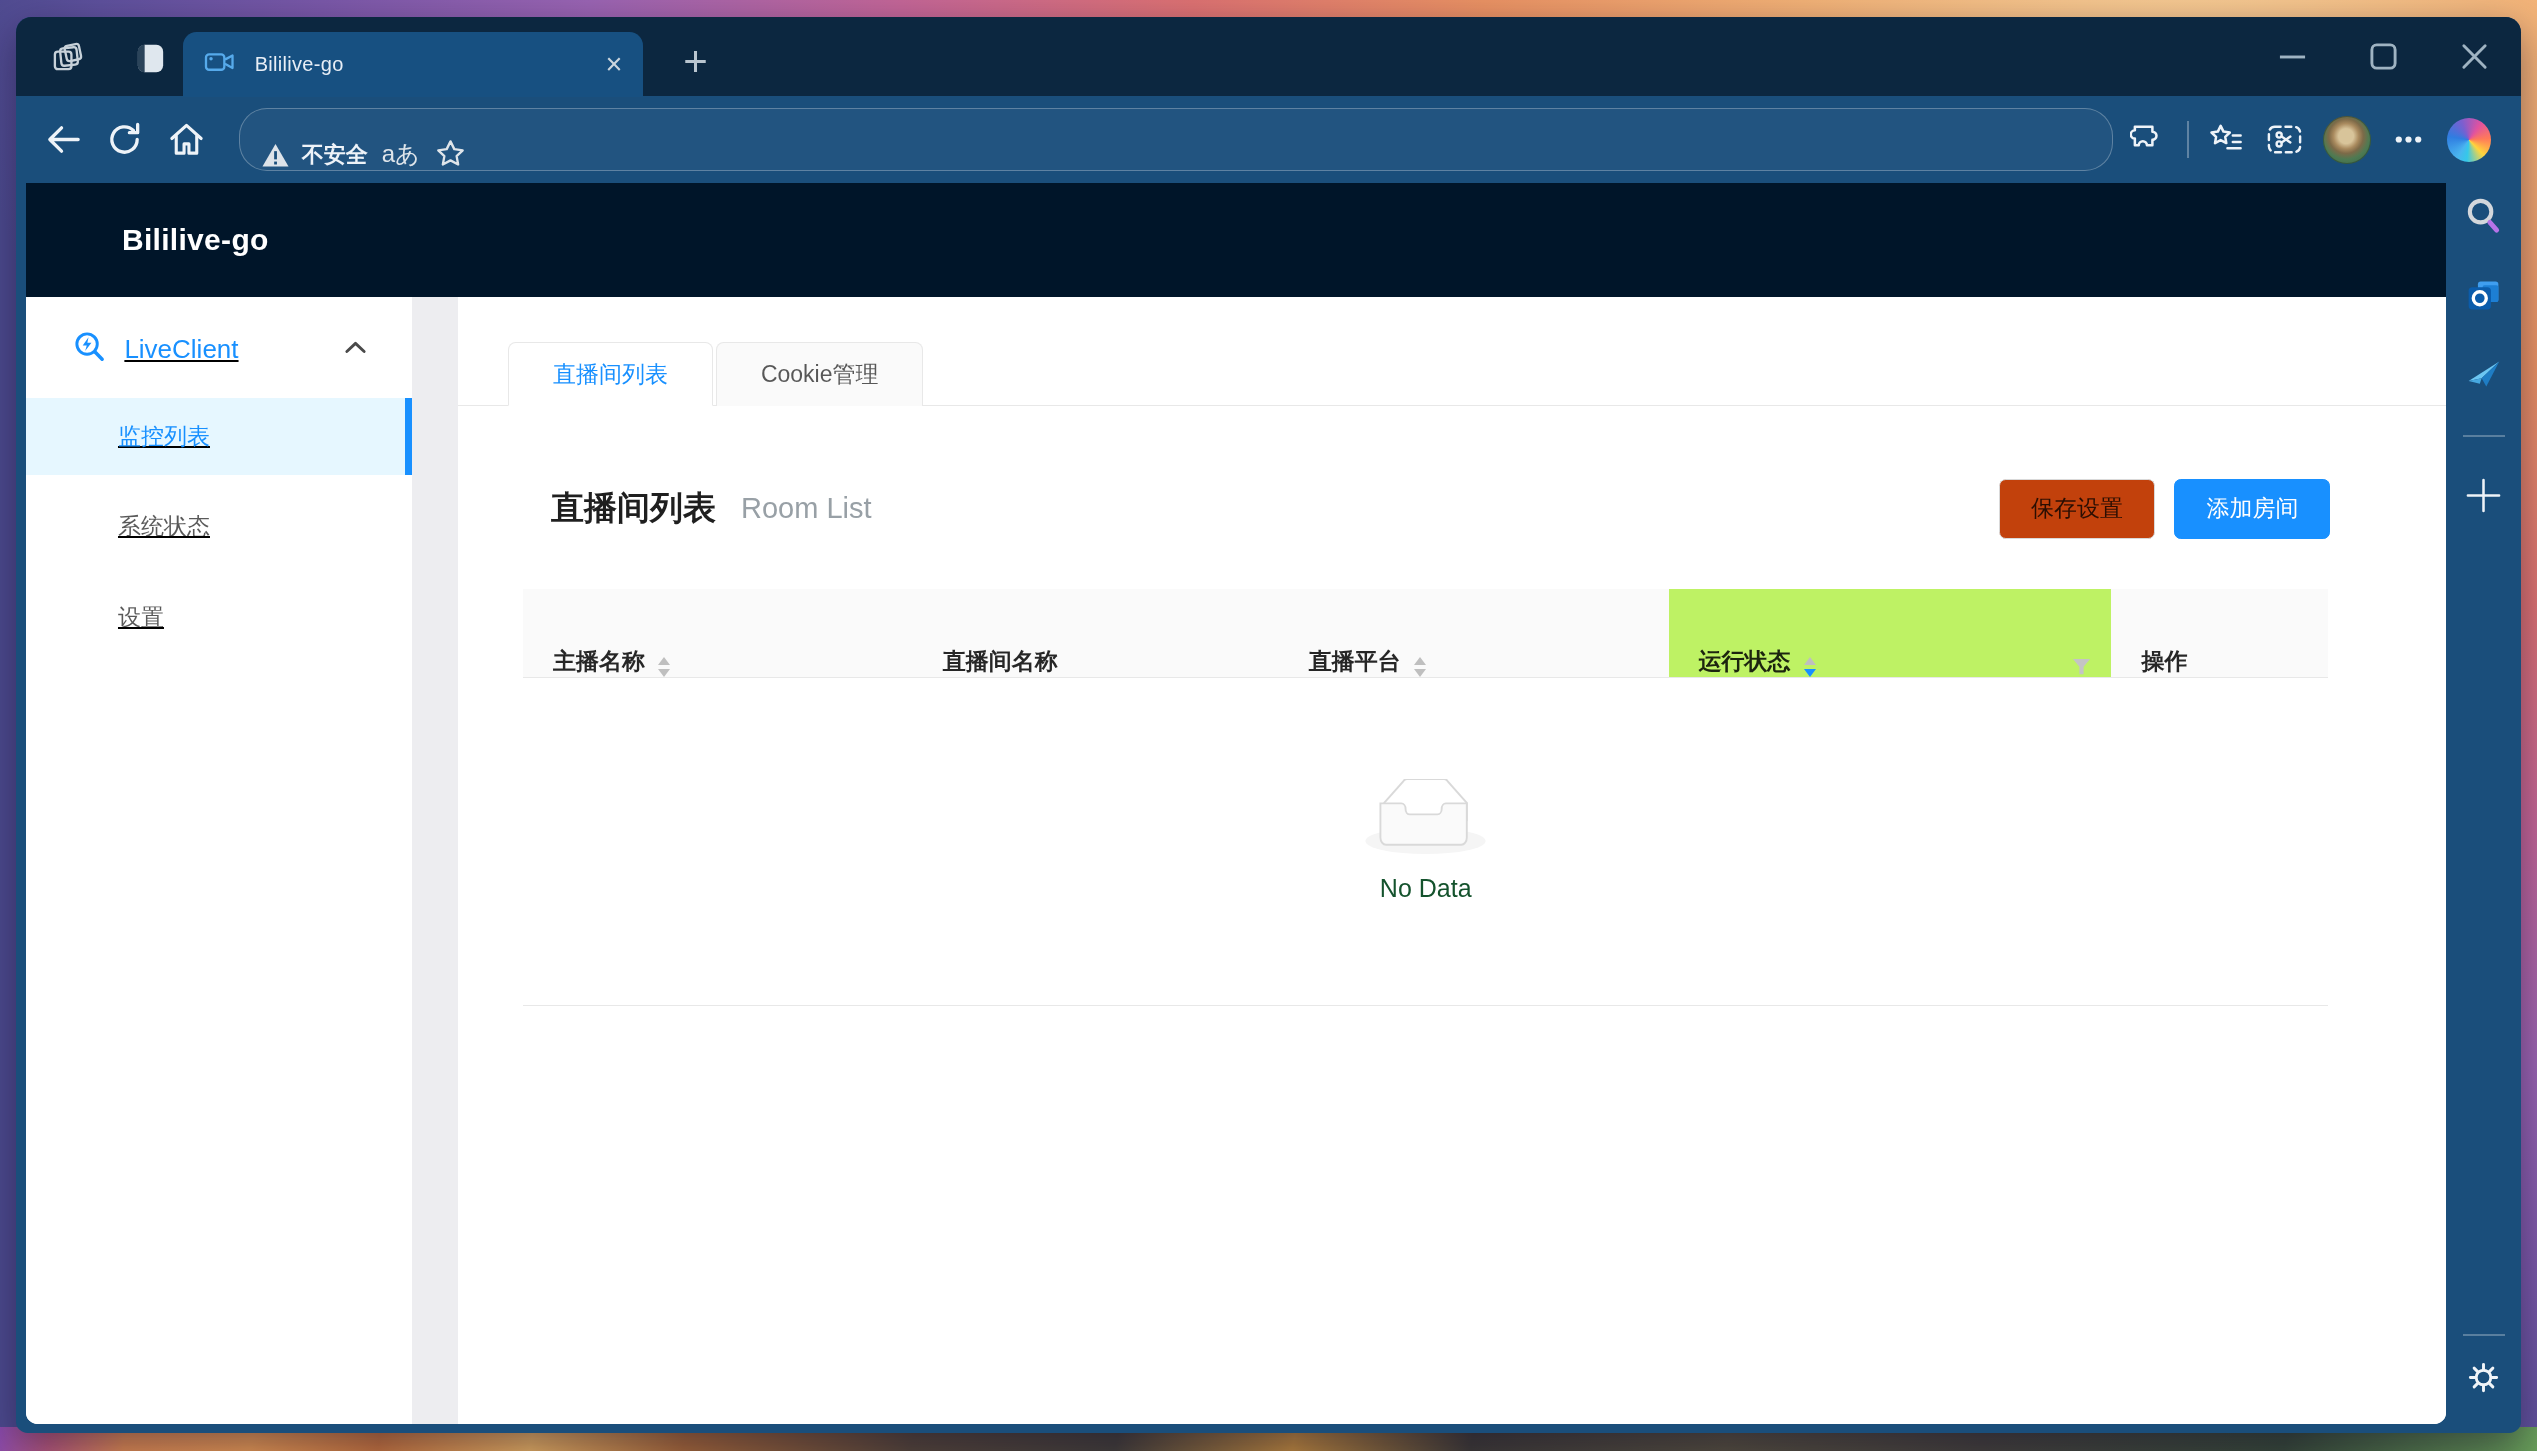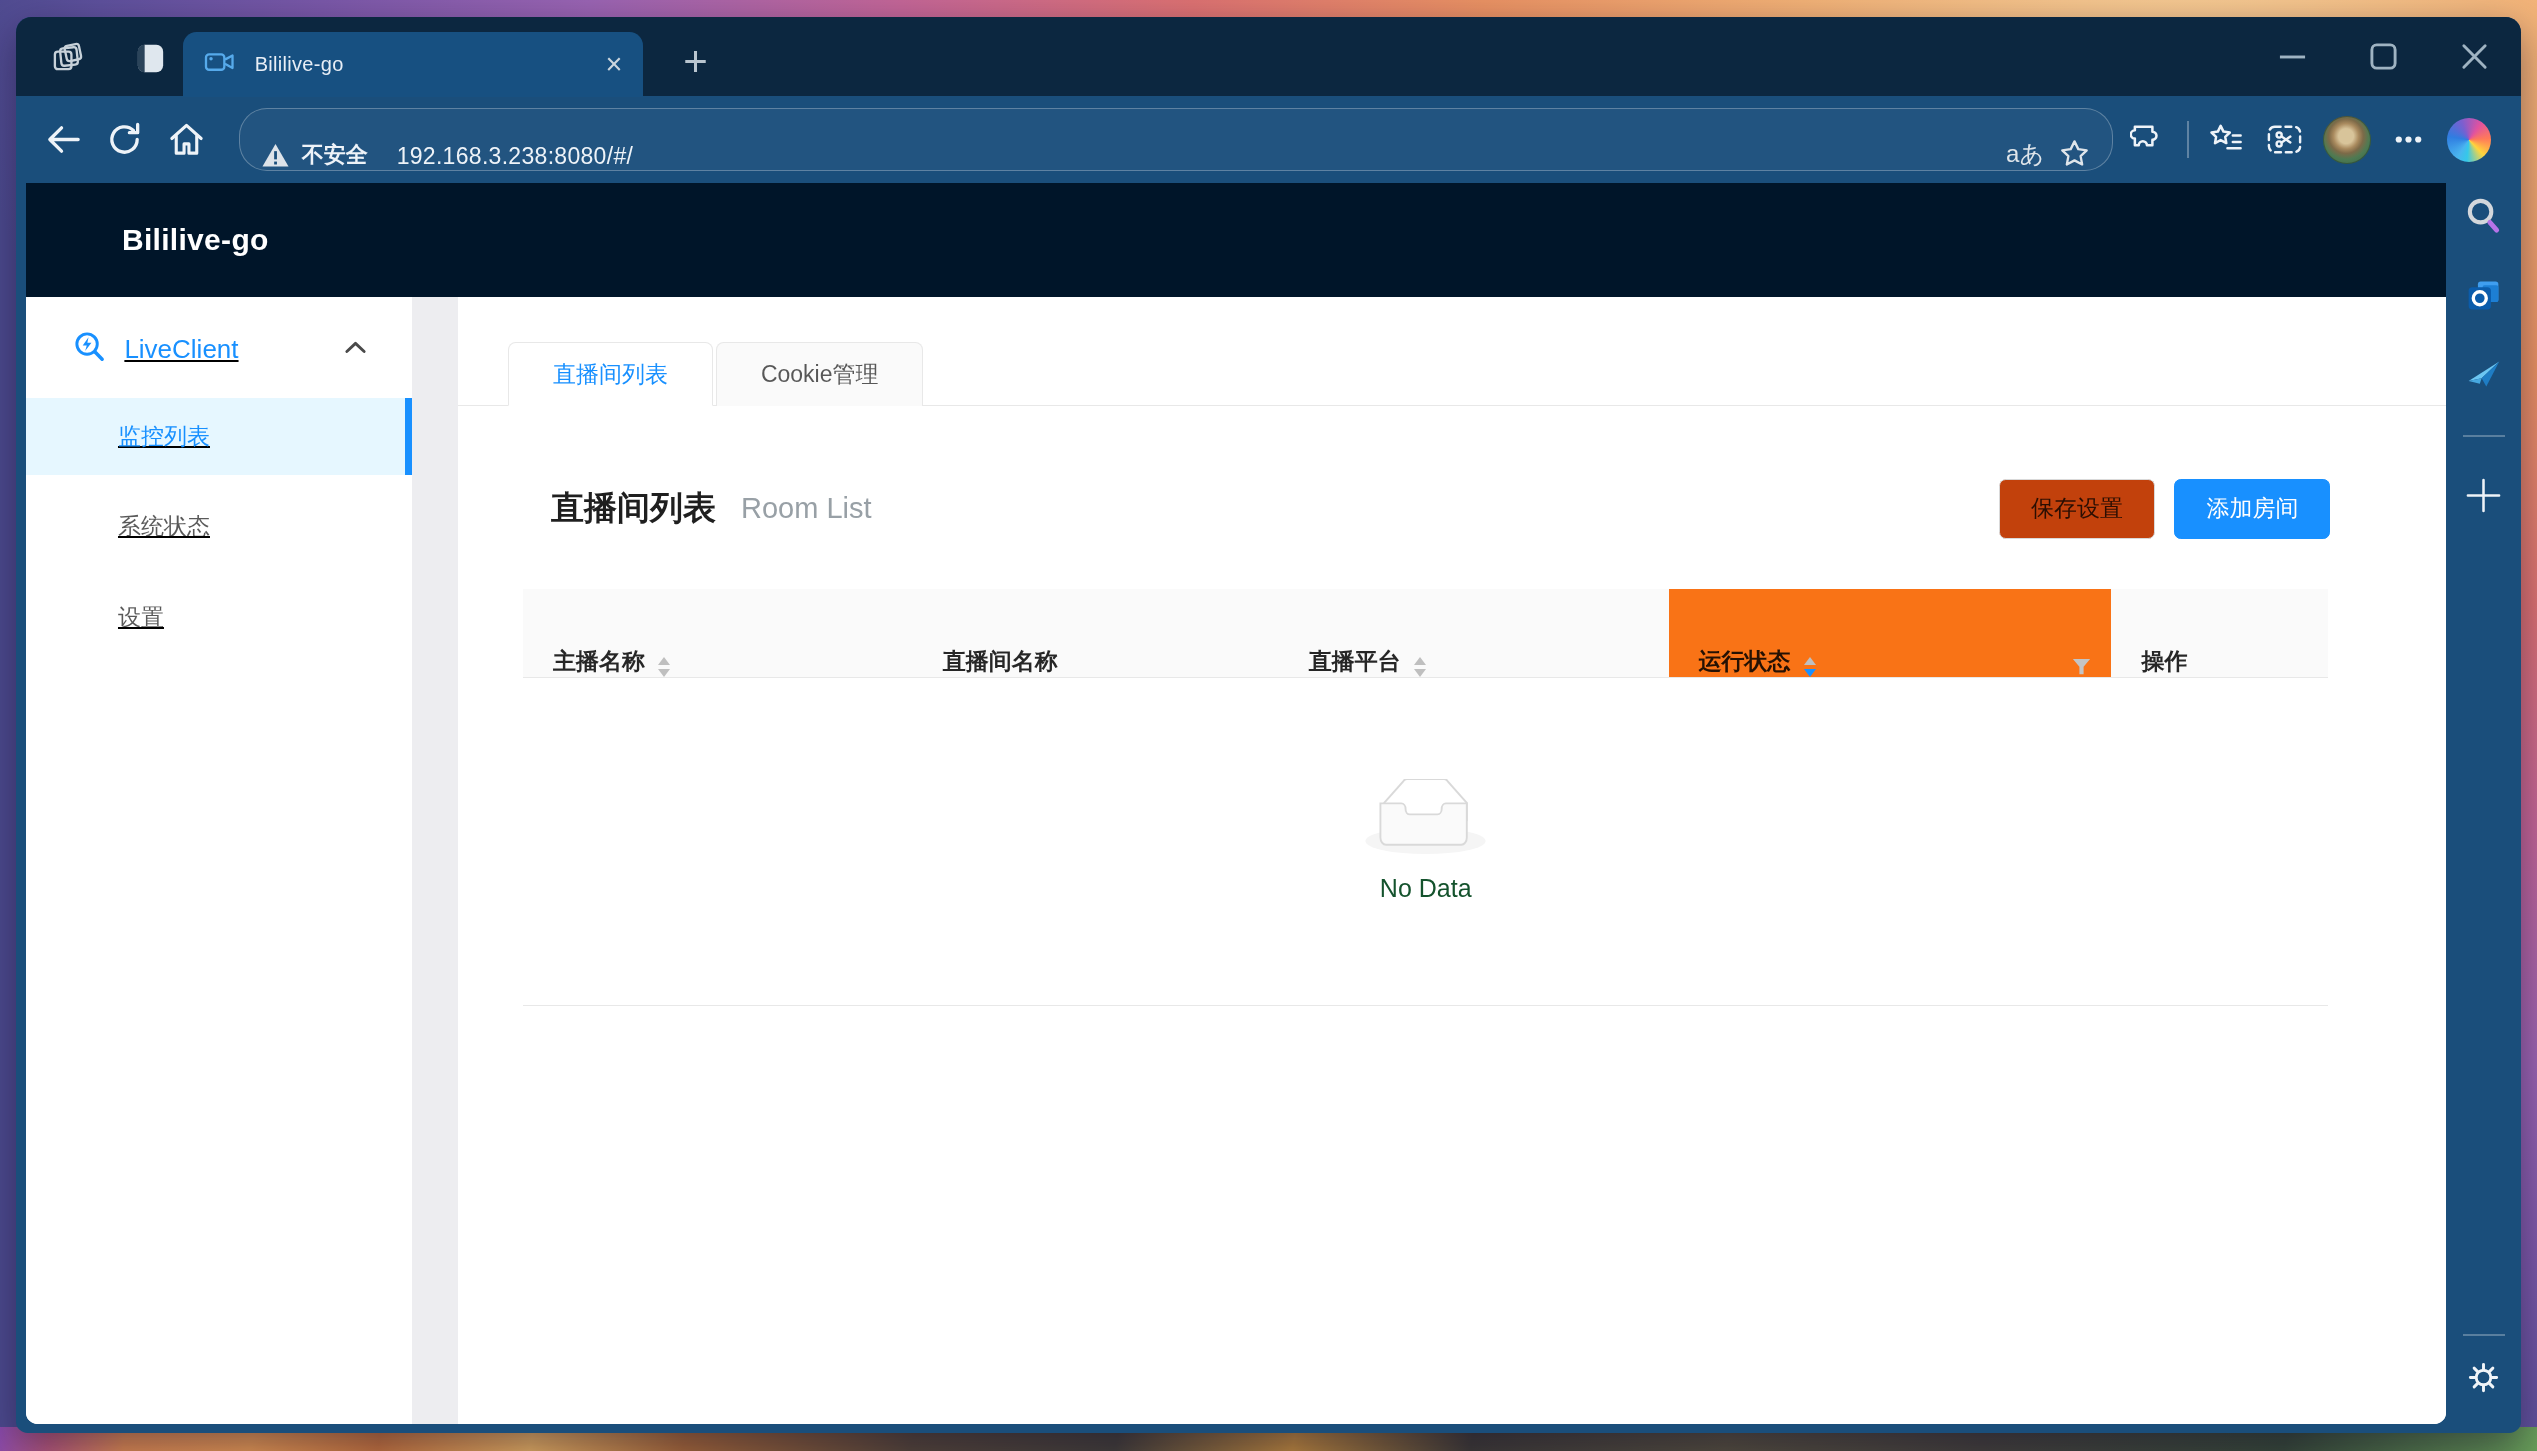--- a/index.html
+++ b/index.html
@@ -140,21 +140,21 @@
     height:60px; padding:0 31px; border-radius:6.8px; font-size:23px;
     display:flex; align-items:center; cursor:pointer;
   }
   .btn-default { background:#c2410c; border:1.9px solid #d9d9d9; color:rgba(0,0,0,.78); }
   .btn-primary { background:#1890ff; border:1.9px solid #1890ff; color:#fff; margin-left:19.3px; }
 
   .table { margin:50px 118px 0 65px; }
   .thead { display:flex; height:89px; background:#fafafa; border-bottom:1.9px solid #e8e8e8; }
   .th { display:flex; align-items:flex-end; padding-left:30px; font-size:23px; font-weight:bold; color:rgba(0,0,0,.85); }
   .th.c1 { width:390px; } .th.c2 { width:366px; } .th.c3 { width:390px; }
-  .th.c4 { width:443px; background:#f97316; } .th.c5 { width:217px; }
+  .th.c4 { width:443px; background:#bef264; } .th.c5 { width:217px; }
   .sorter { display:flex; flex-direction:column; margin-left:13.5px; gap:3.9px; }
   .car-up { width:0; height:0; border-left:6.8px solid transparent; border-right:6.8px solid transparent; border-bottom:8.7px solid #bfbfbf; }
   .car-dn { width:0; height:0; border-left:6.8px solid transparent; border-right:6.8px solid transparent; border-top:8.7px solid #bfbfbf; }
   .car-dn.on { border-top-color:#1890ff; }
   .th-filter { margin-left:auto; margin-right:19.3px; display:flex; }
 
   .empty-zone {
     height:328px; border-bottom:1.9px solid #e8e8e8;
     display:flex; flex-direction:column; align-items:center; justify-content:center;
   }
@@ -235,21 +235,20 @@
 
     <div class="urlbar">
       <div class="security">
         <svg width="29" height="27" viewBox="0 0 30 28">
           <path d="M15 2 L28.5 25.5 H1.5 Z" fill="#dde3e9"></path>
           <rect x="13.6" y="9.5" width="2.9" height="8.5" fill="#1a4e7b"></rect>
           <rect x="13.6" y="20.3" width="2.9" height="3" fill="#1a4e7b"></rect>
         </svg>
         <span class="security-label">不安全</span>
       </div>
-      <span class="url-text">192.168.3.238:8080/#/</span>
       <span class="pill-icon translate">aあ</span>
       <span class="pill-icon">
         <svg width="33" height="33" viewBox="0 0 34 34" fill="none" stroke="#dfe5ea" stroke-width="2.4" stroke-linejoin="round">
           <path d="M17 4.5 l3.9 8 8.7 1.2 -6.3 6 1.6 8.6 -7.9 -4.2 -7.9 4.2 1.6 -8.6 -6.3 -6 8.7 -1.2 z"></path>
         </svg>
       </span>
     </div>
 
     <div class="tb-right">
       <div class="tb-icon">

